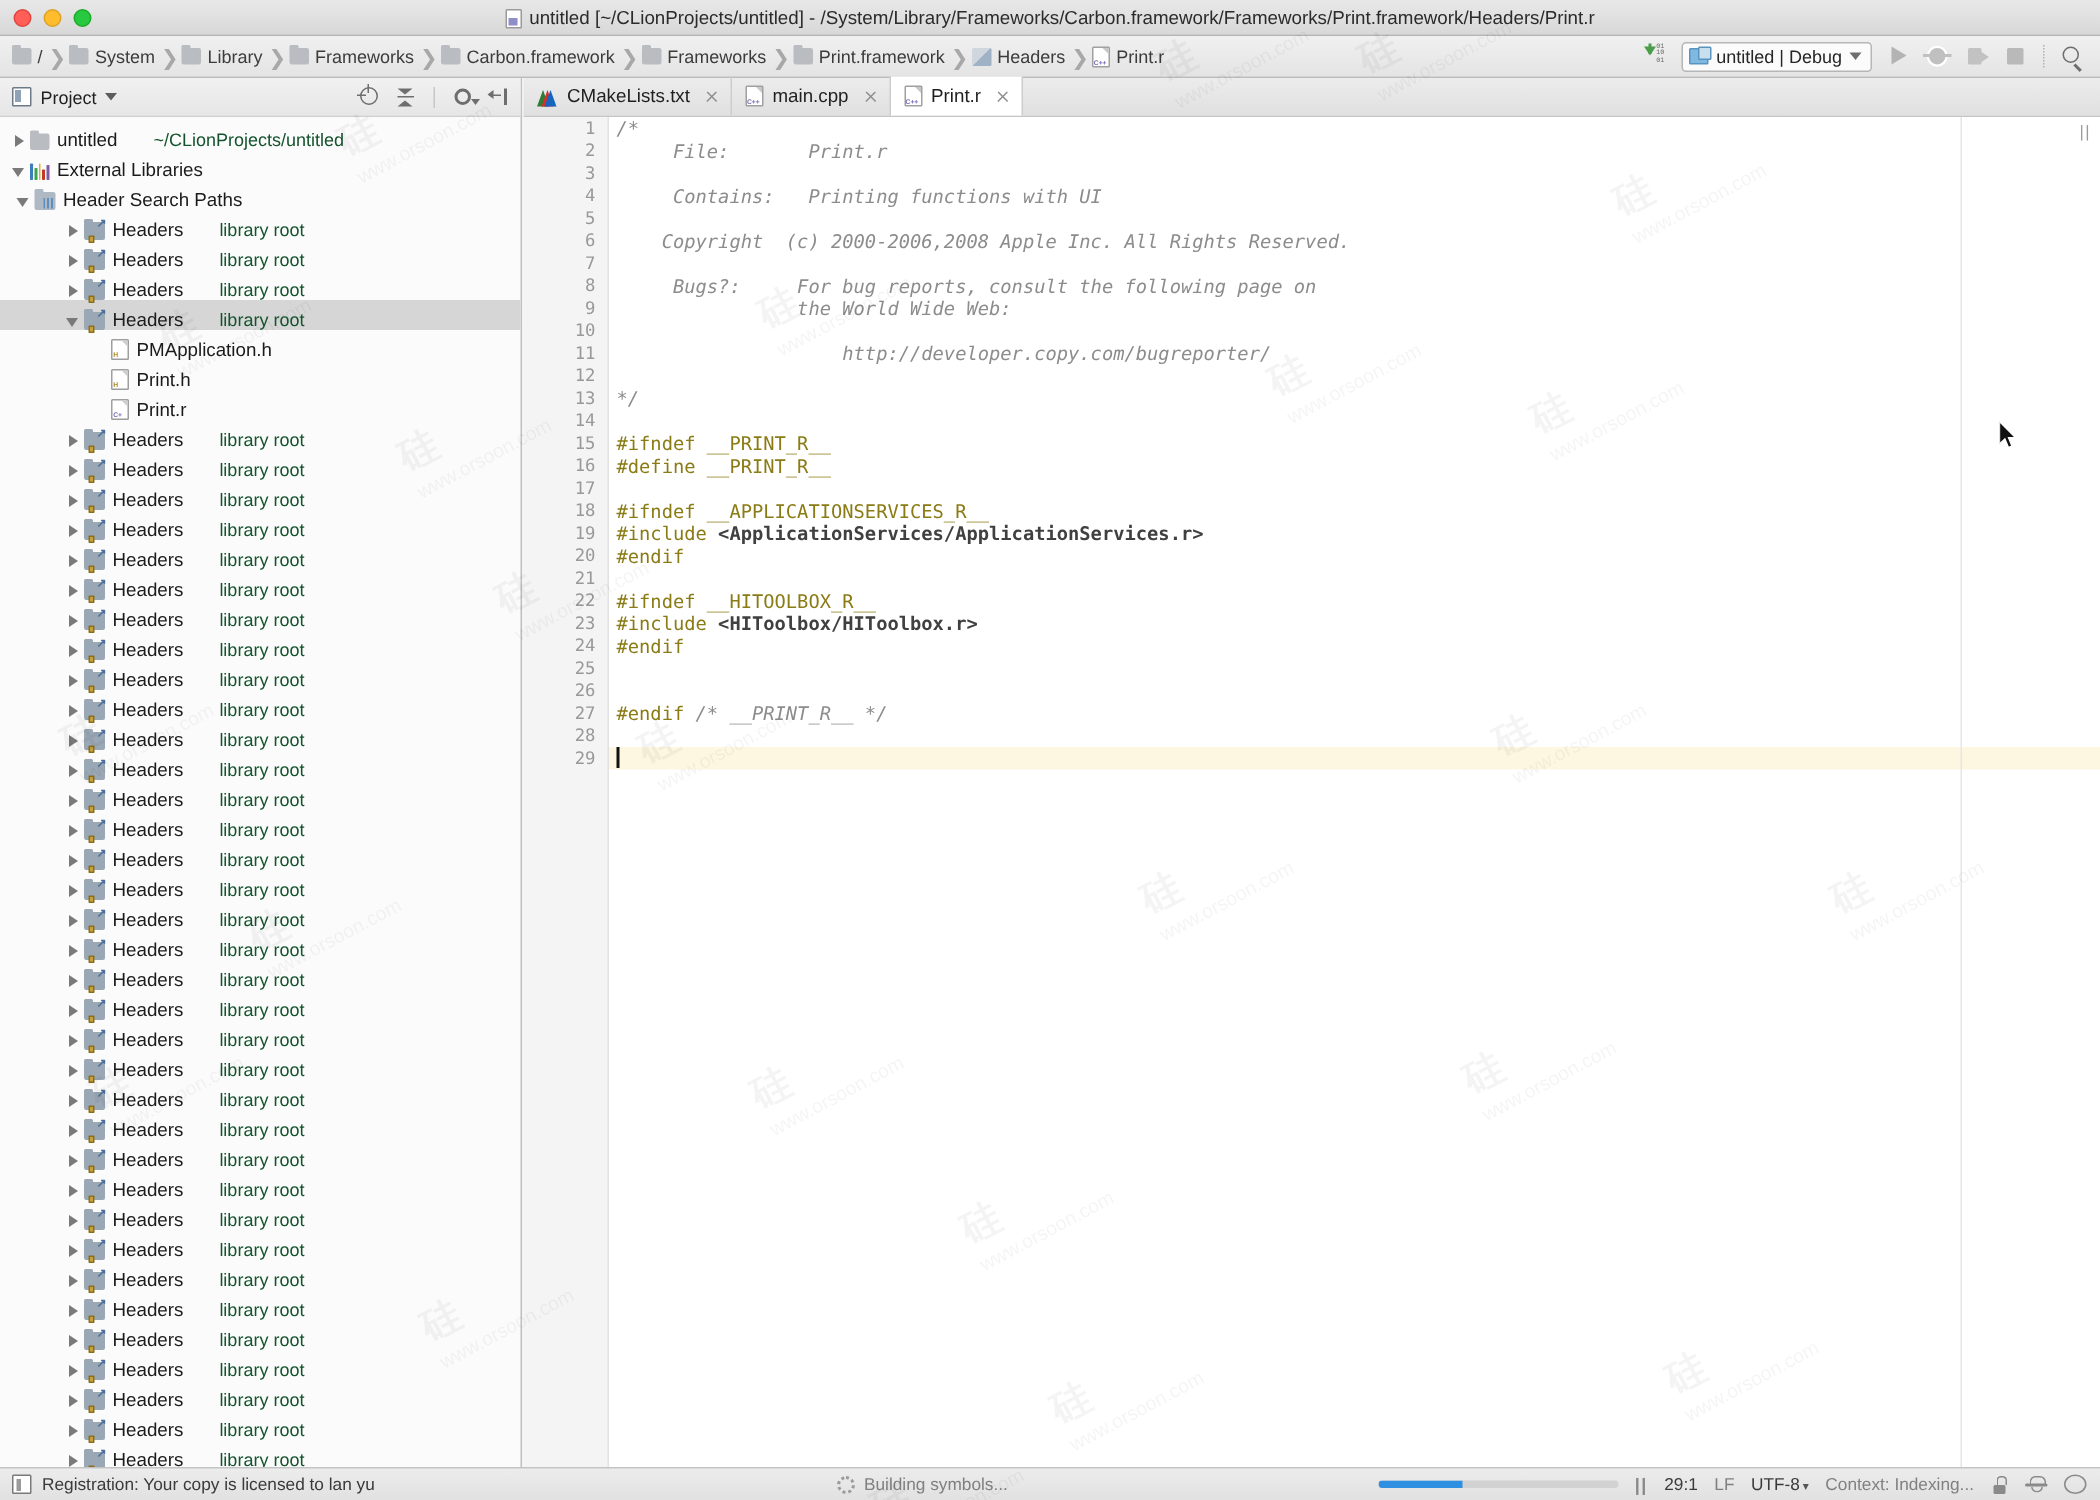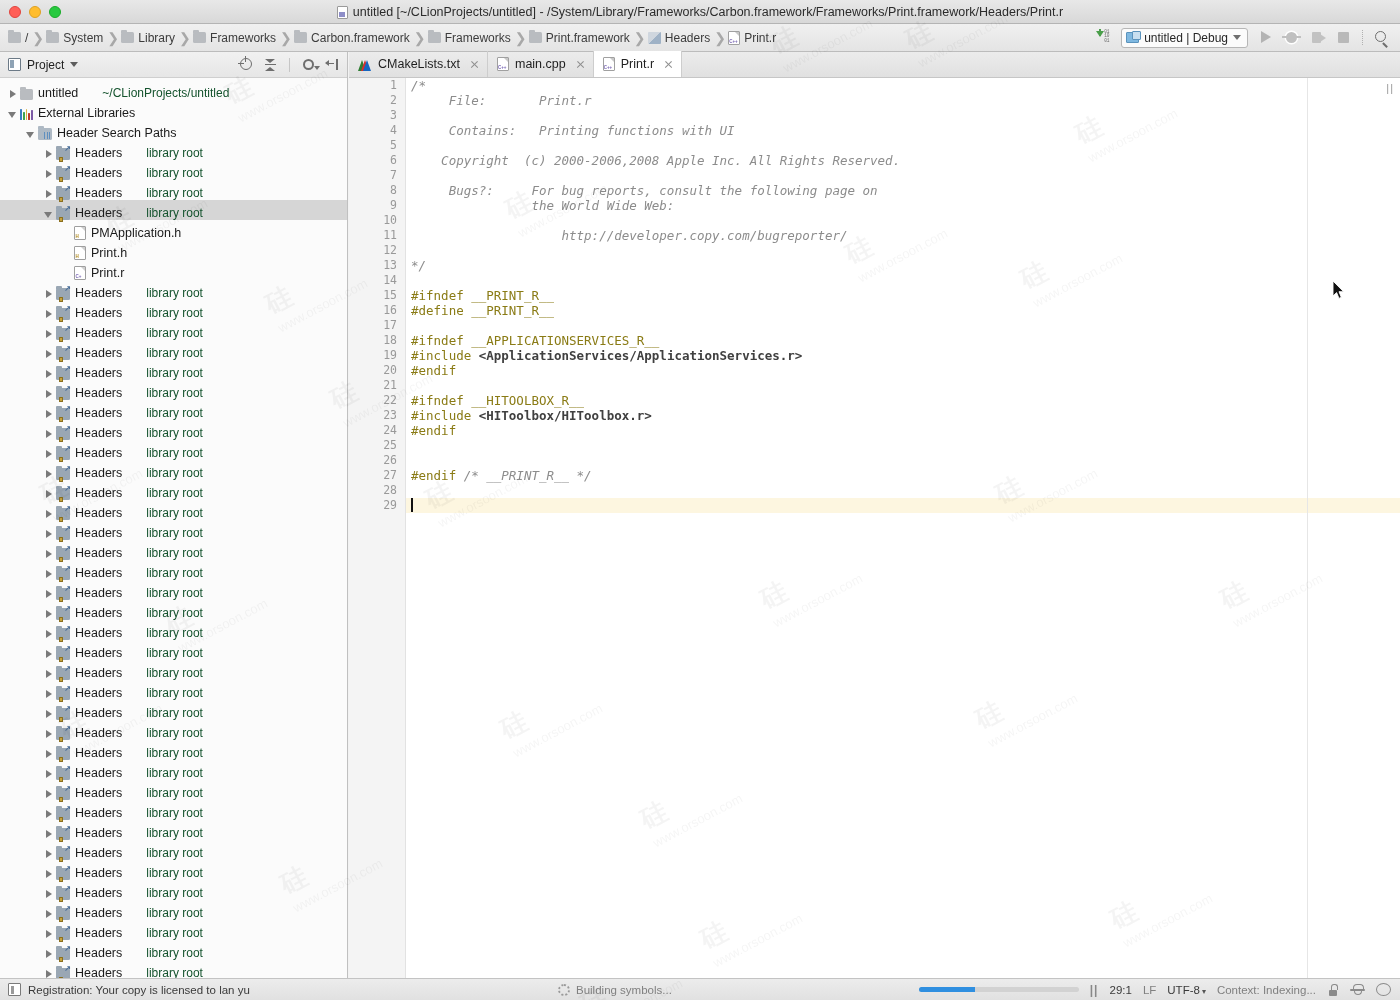--- a/index.html
+++ b/index.html
@@ -591,21 +591,21 @@
         <span class="tw open"></span>
         <span class="ico-lib">
           <i style="background: rgb(59, 125, 191); height: 11px;"></i>
           <i style="background: rgb(63, 163, 77); height: 8px;"></i>
           <i style="background: rgb(217, 180, 60); height: 11px;"></i>
           <i style="background: rgb(192, 57, 43); height: 7px;"></i>
           <i style="background: rgb(125, 91, 166); height: 10px;"></i>
         </span>
         <span class="node-name">External Libraries</span>
       </div>
-      <div class="row" style="padding-left: 24px;">
+      <div class="row" style="padding-left: 9px;">
         <span class="tw open"></span>
         <span class="ico-hsp"></span>
         <span class="node-name">Header Search Paths</span>
       </div>
       <div class="row" style="padding-left: 42px;">
         <span class="tw closed"></span>
         <span class="ico-hdrlib">
           <span class="arrow-badge">↗</span>
           <span class="lock-badge"></span>
         </span>

